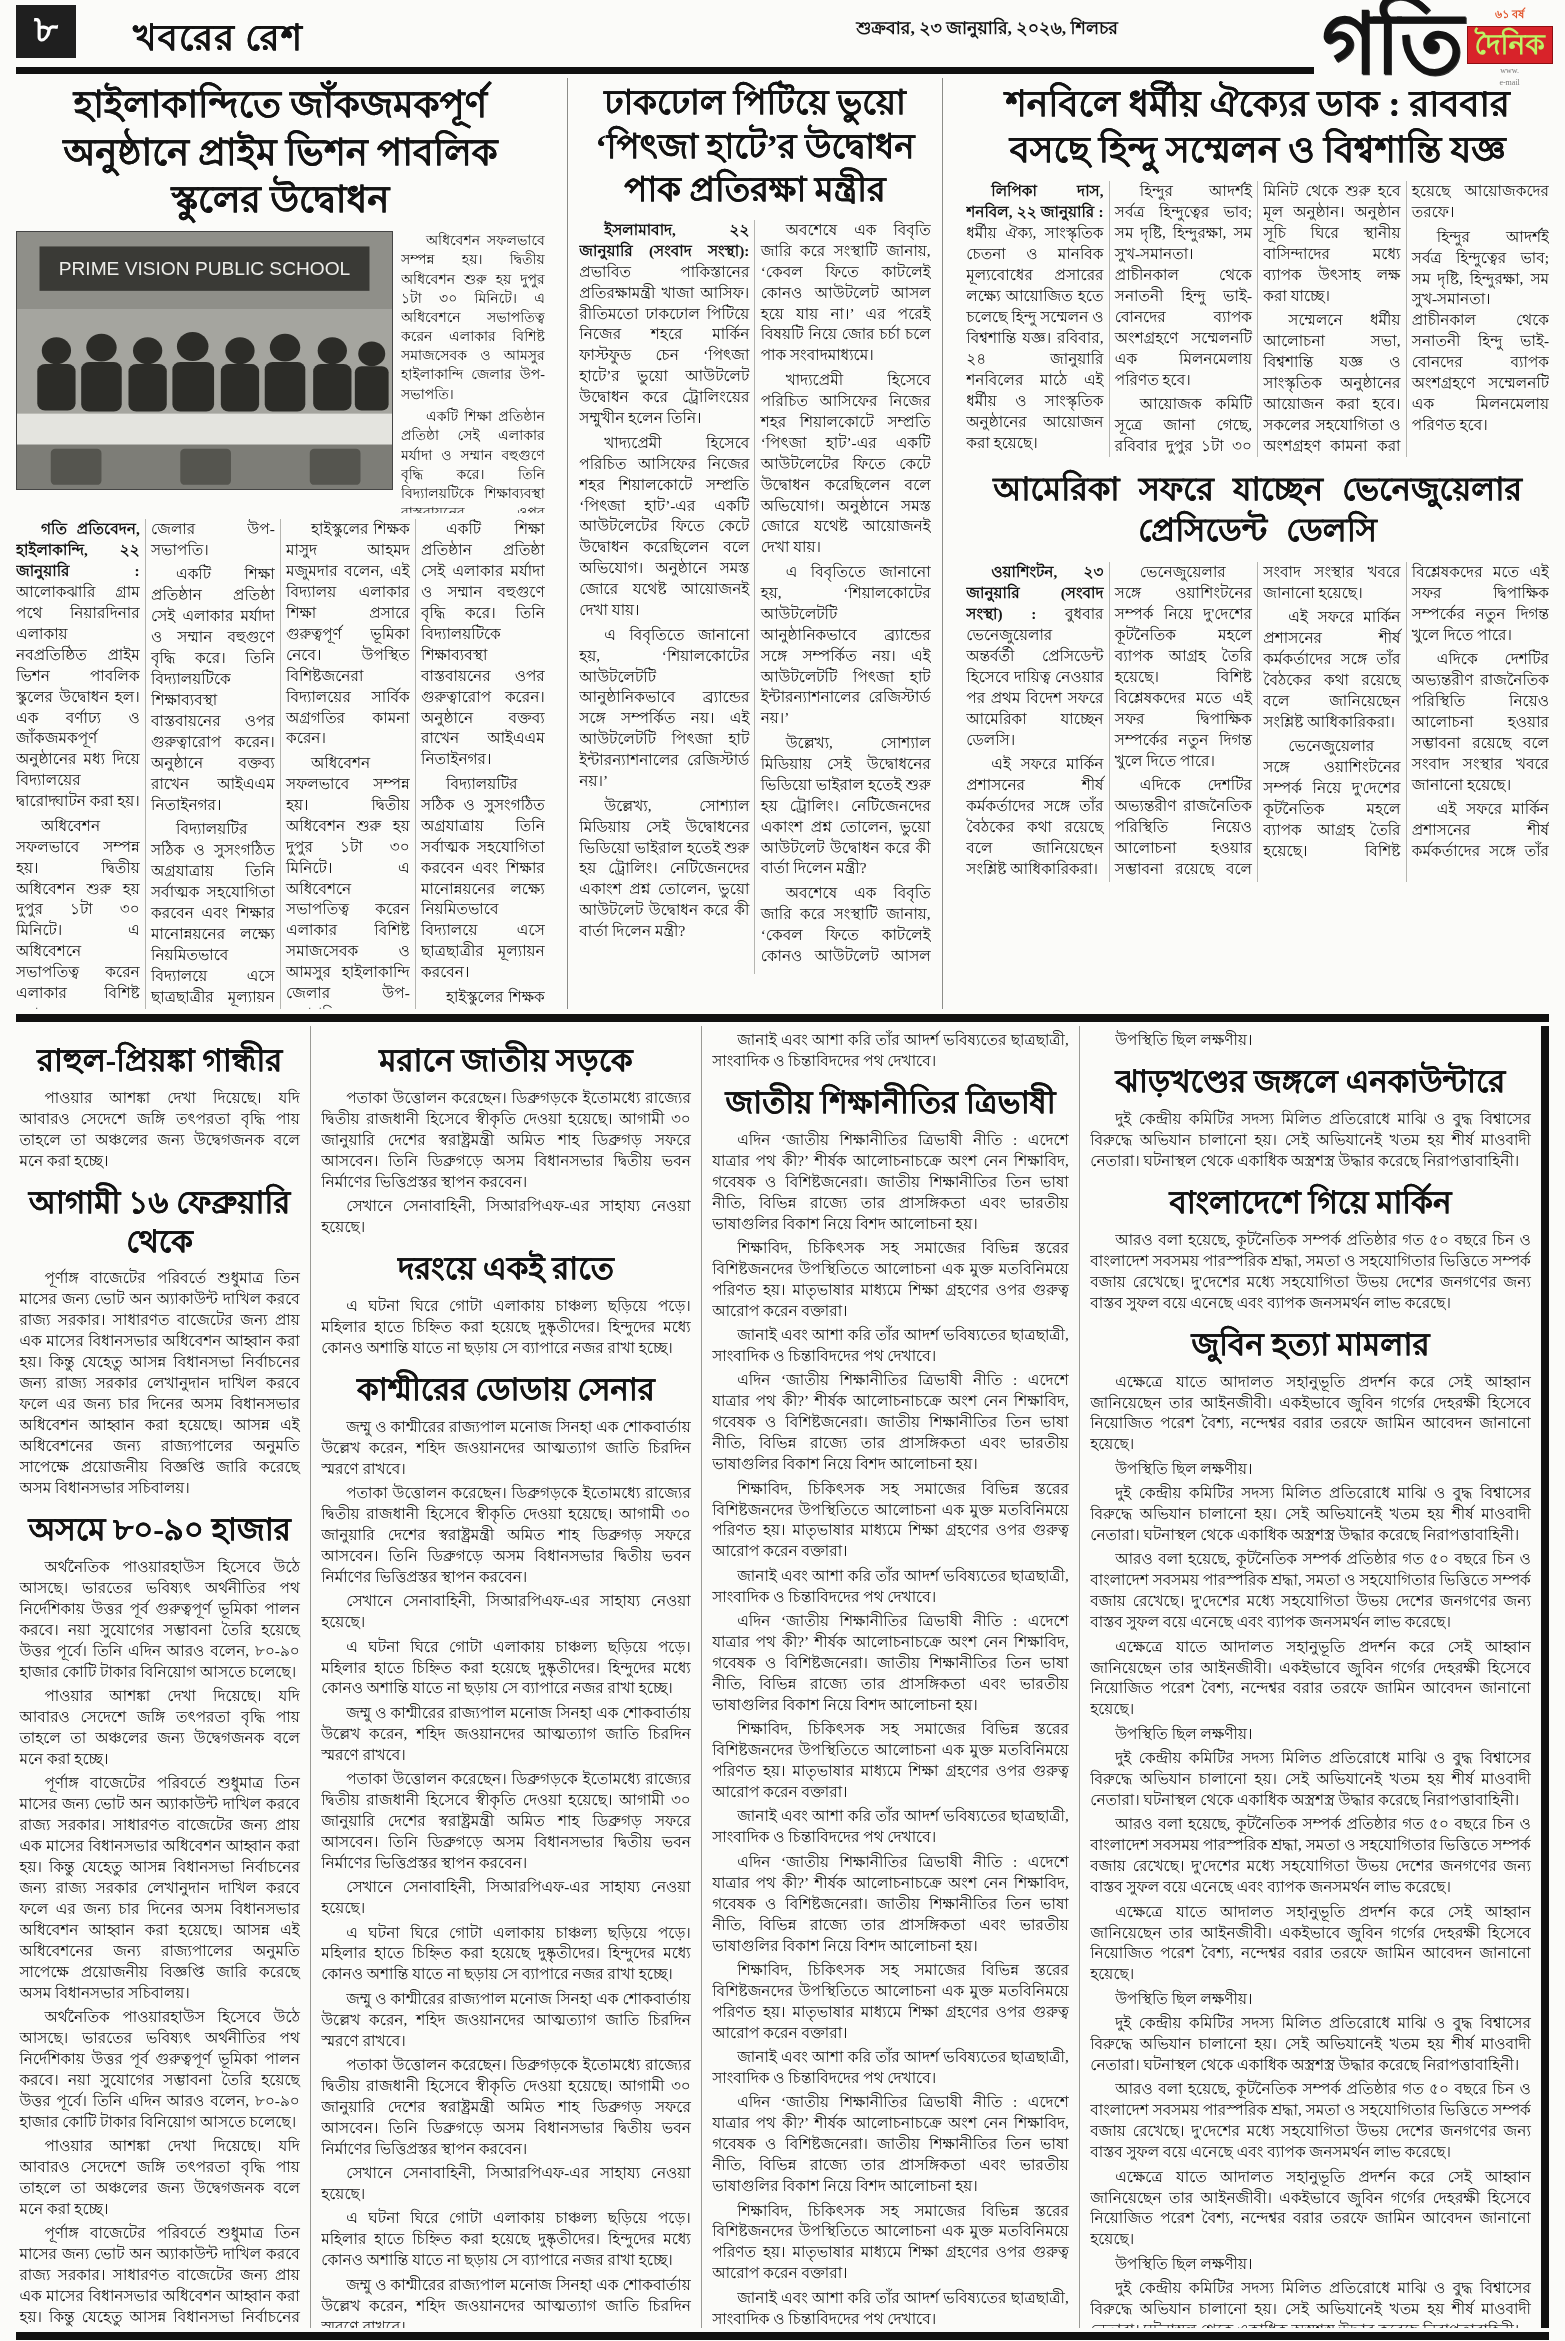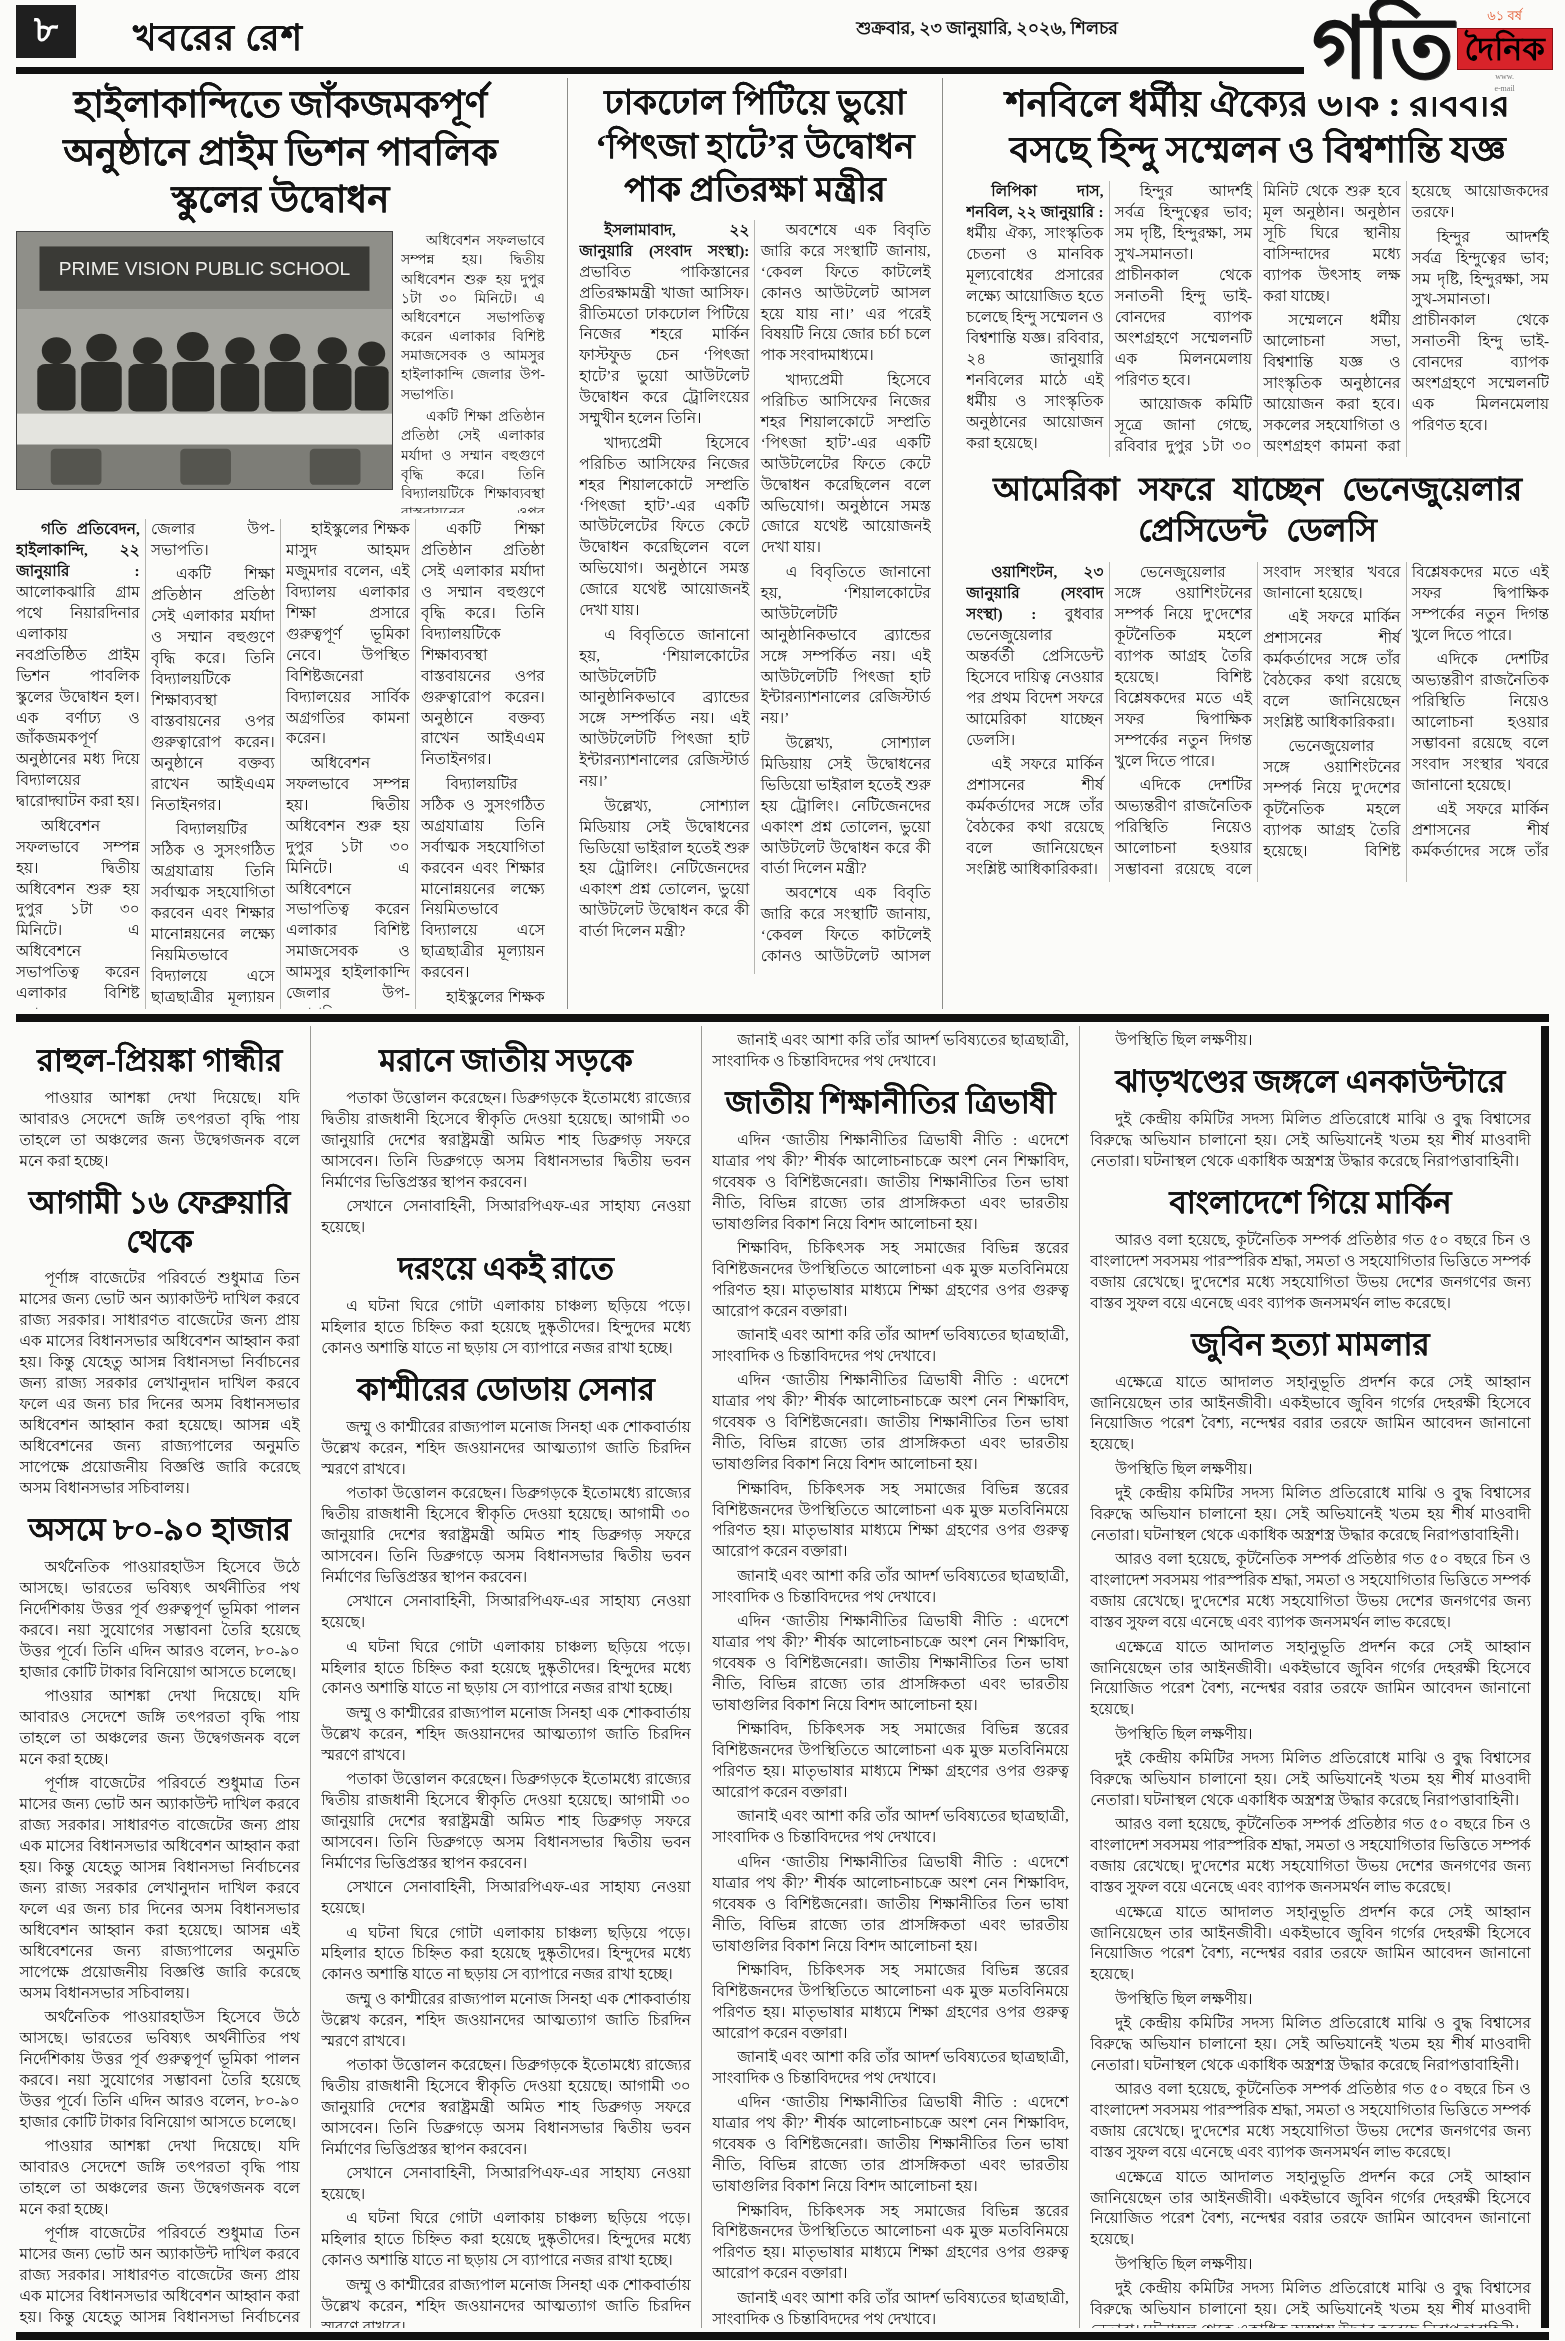--- a/index.html
+++ b/index.html
@@ -14,23 +14,23 @@
     background:#1f1f1f;color:#fff;display:flex;align-items:center;justify-content:center;
     font-size:37px;font-weight:700;}
   .section-title{position:absolute;left:133px;top:10.2px;font-size:36px;font-weight:900;
     letter-spacing:1.1px;text-shadow:0 0 0.6px #000;}
   .date-line{position:absolute;right:447px;top:15px;font-size:17.5px;font-weight:700;}
   .masthead{position:absolute;right:9px;top:2.3px;display:flex;align-items:center;
     background:#fbfbf9;padding:0 3.4px 3.4px 8px;z-index:5;}
   .masthead .gati{font-size:85px;line-height:1;font-weight:900;letter-spacing:-2.3px;
     text-shadow:1.1px 1.1px 0 #333;}
   .masthead .right-col{display:flex;flex-direction:column;align-items:center;margin:3.4px 0 0 5.7px;}
-  .masthead .tagline-top{color:#e2542a;font-size:13px;font-weight:400;margin-bottom:1.7px;}
-  .masthead .dainik{background:#d8232a;color:#000000;border:1.7px solid #8e0f14;
-    font-size:32px;font-weight:900;padding:2.3px 6.8px;line-height:1.1;}
+  .masthead .tagline-top{color:#e2542a;font-size:11px;font-weight:700;margin-bottom:1.7px;}
+  .masthead .dainik{background:#d8232a;color:#bef264;border:1.7px solid #8e0f14;
+    font-size:28px;font-weight:900;padding:2.3px 6.8px;line-height:1.1;}
   .masthead .tiny{color:#777;font-size:8px;line-height:1.2;margin-top:2.3px;}
   .head-rule{height:7.4px;background:#111;margin:0 16px;}
 
   
   .top-row{display:flex;gap:12px;padding:3.4px 16px 0;height:935px;overflow:hidden;}
   .story{overflow:hidden;}
   .story h1{font-weight:900;text-align:center;line-height:1.28;margin:3.4px 0 8px;
     text-shadow:0 0 0.6px #000;}
   .para{font-size:15.3px;line-height:1.37;text-align:justify;text-indent:25px;
     margin:0 0 3.4px;}

